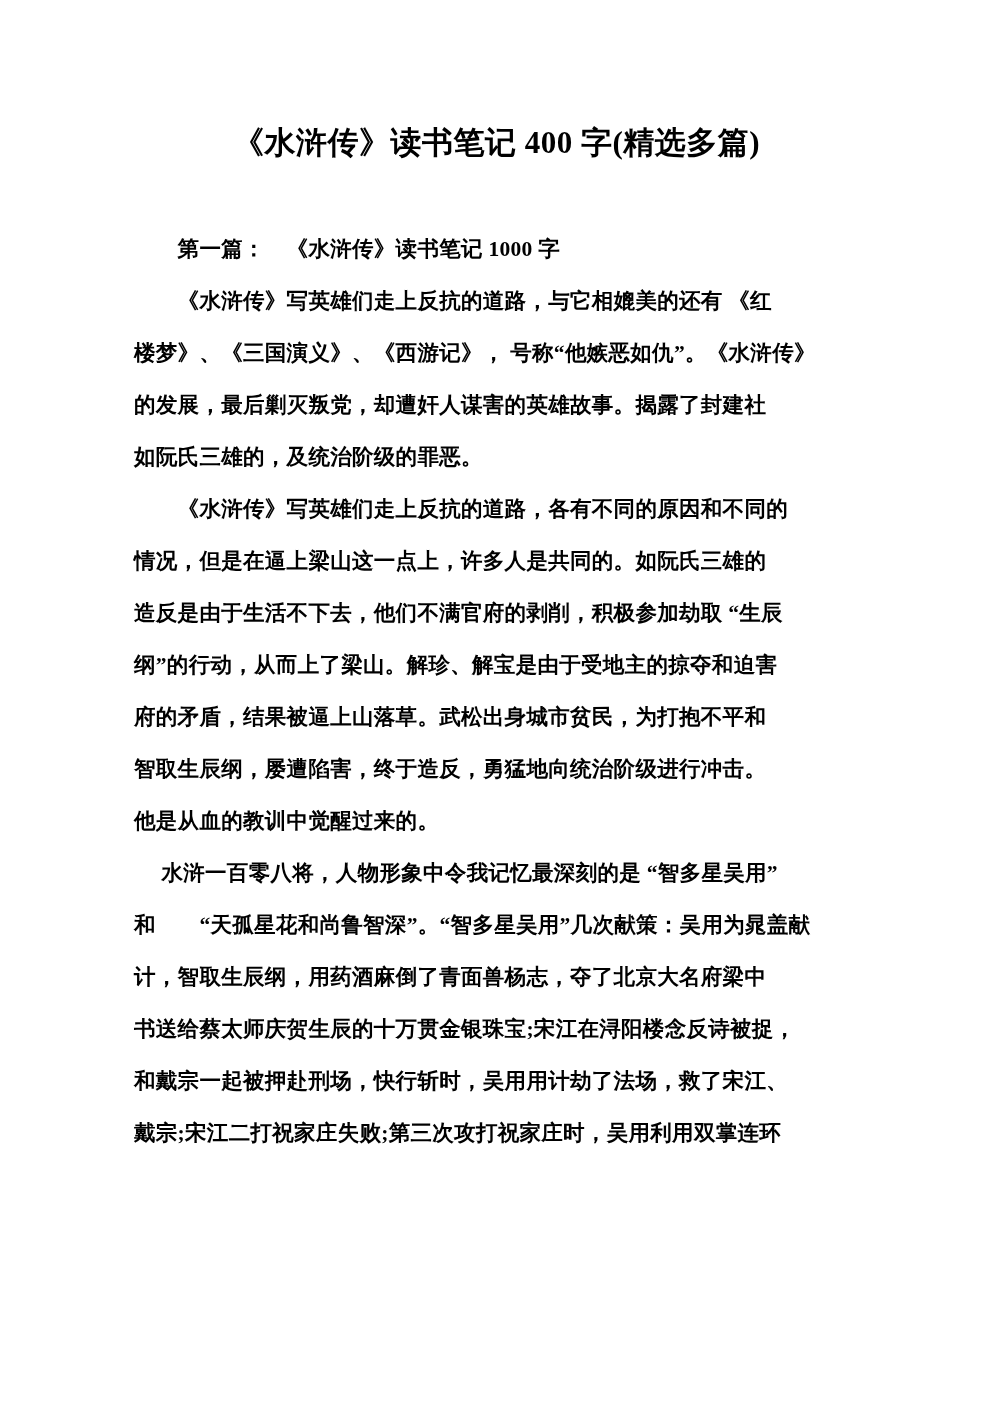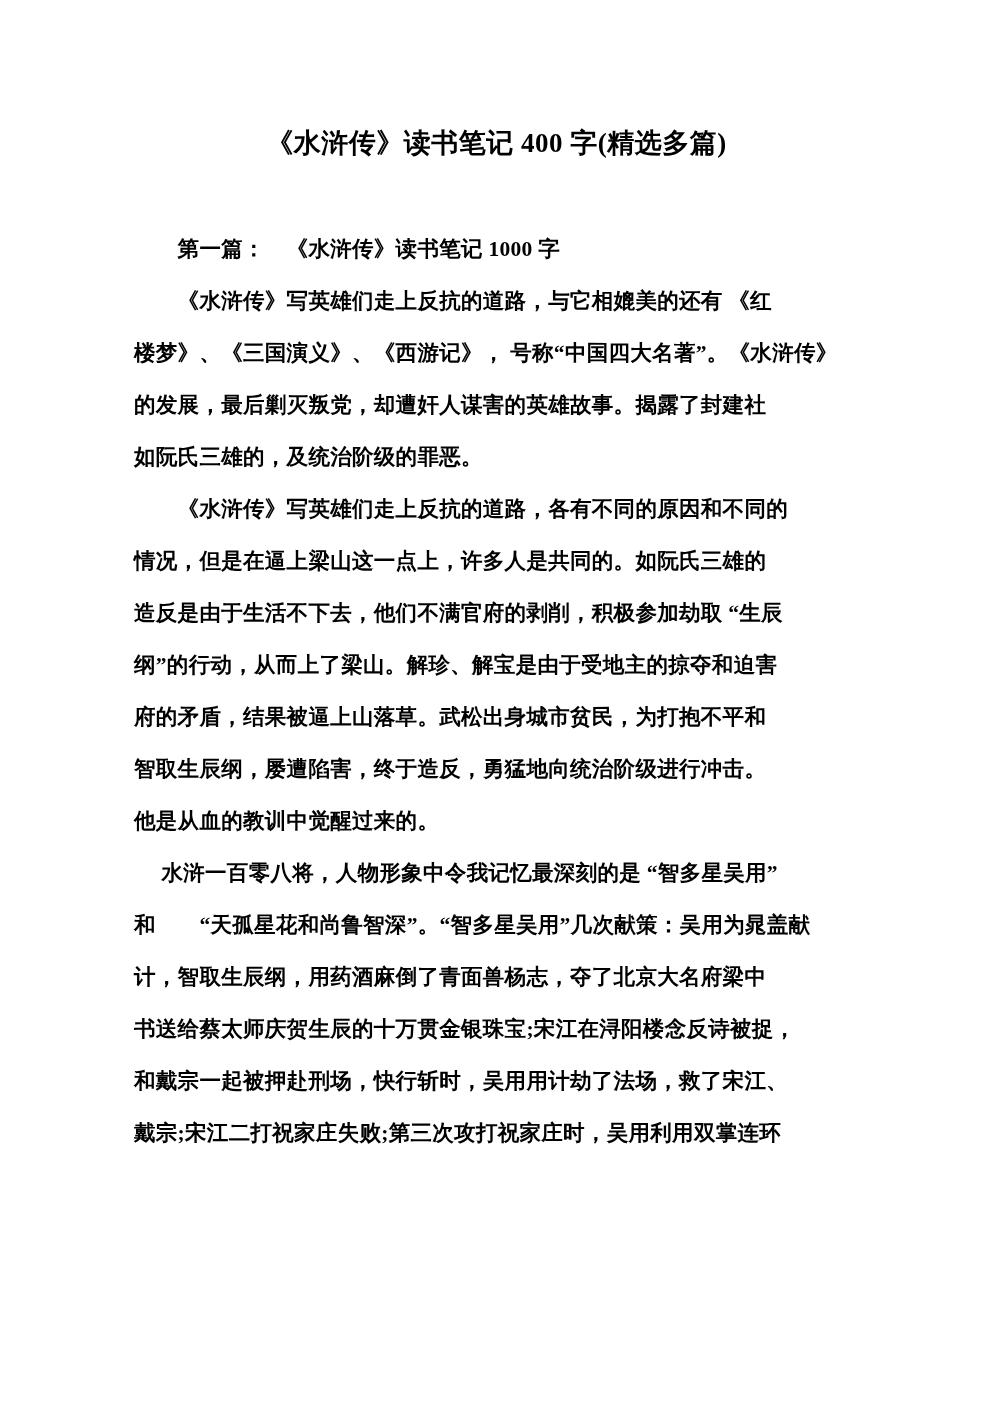--- a/index.html
+++ b/index.html
@@ -16,21 +16,21 @@
     font-family: "Liberation Serif", "DejaVu Serif", serif;
     color: #000000;
   }
   .doc-title {
     margin: 0;
     position: absolute;
     top: 120px;
     left: 0;
     width: 100%;
     text-align: center;
-    font-size: 27px;
+    font-size: 31px;
     font-weight: bold;
     line-height: 46px;
     letter-spacing: 0.5px;
     white-space: pre;
   }
   .doc-body {
     position: absolute;
     top: 223px;
     left: 134px;
     width: 722px;
@@ -45,21 +45,21 @@
   }
 </style>
 </head>
 <body>
 
 <div class="page">
   <h1 class="doc-title">《水浒传》读书笔记 400 字(精选多篇)</h1>
   <div class="doc-body" id="doc-body">
       <div class="text-line">　　第一篇：　《水浒传》读书笔记 1000 字</div>
       <div class="text-line">　　《水浒传》写英雄们走上反抗的道路，与它相媲美的还有 《红</div>
-      <div class="text-line">楼梦》、《三国演义》、《西游记》， 号称“中国四大名著”。《水浒传》</div>
+      <div class="text-line">楼梦》、《三国演义》、《西游记》， 号称“他嫉恶如仇”。《水浒传》</div>
       <div class="text-line">的发展，最后剿灭叛党，却遭奸人谋害的英雄故事。揭露了封建社</div>
       <div class="text-line">如阮氏三雄的，及统治阶级的罪恶。</div>
       <div class="text-line">　　《水浒传》写英雄们走上反抗的道路，各有不同的原因和不同的</div>
       <div class="text-line">情况，但是在逼上梁山这一点上，许多人是共同的。如阮氏三雄的</div>
       <div class="text-line">造反是由于生活不下去，他们不满官府的剥削，积极参加劫取 “生辰</div>
       <div class="text-line">纲”的行动，从而上了梁山。解珍、解宝是由于受地主的掠夺和迫害</div>
       <div class="text-line">府的矛盾，结果被逼上山落草。武松出身城市贫民，为打抱不平和</div>
       <div class="text-line">智取生辰纲，屡遭陷害，终于造反，勇猛地向统治阶级进行冲击。</div>
       <div class="text-line">他是从血的教训中觉醒过来的。</div>
       <div class="text-line">　 水浒一百零八将，人物形象中令我记忆最深刻的是 “智多星吴用”</div>

